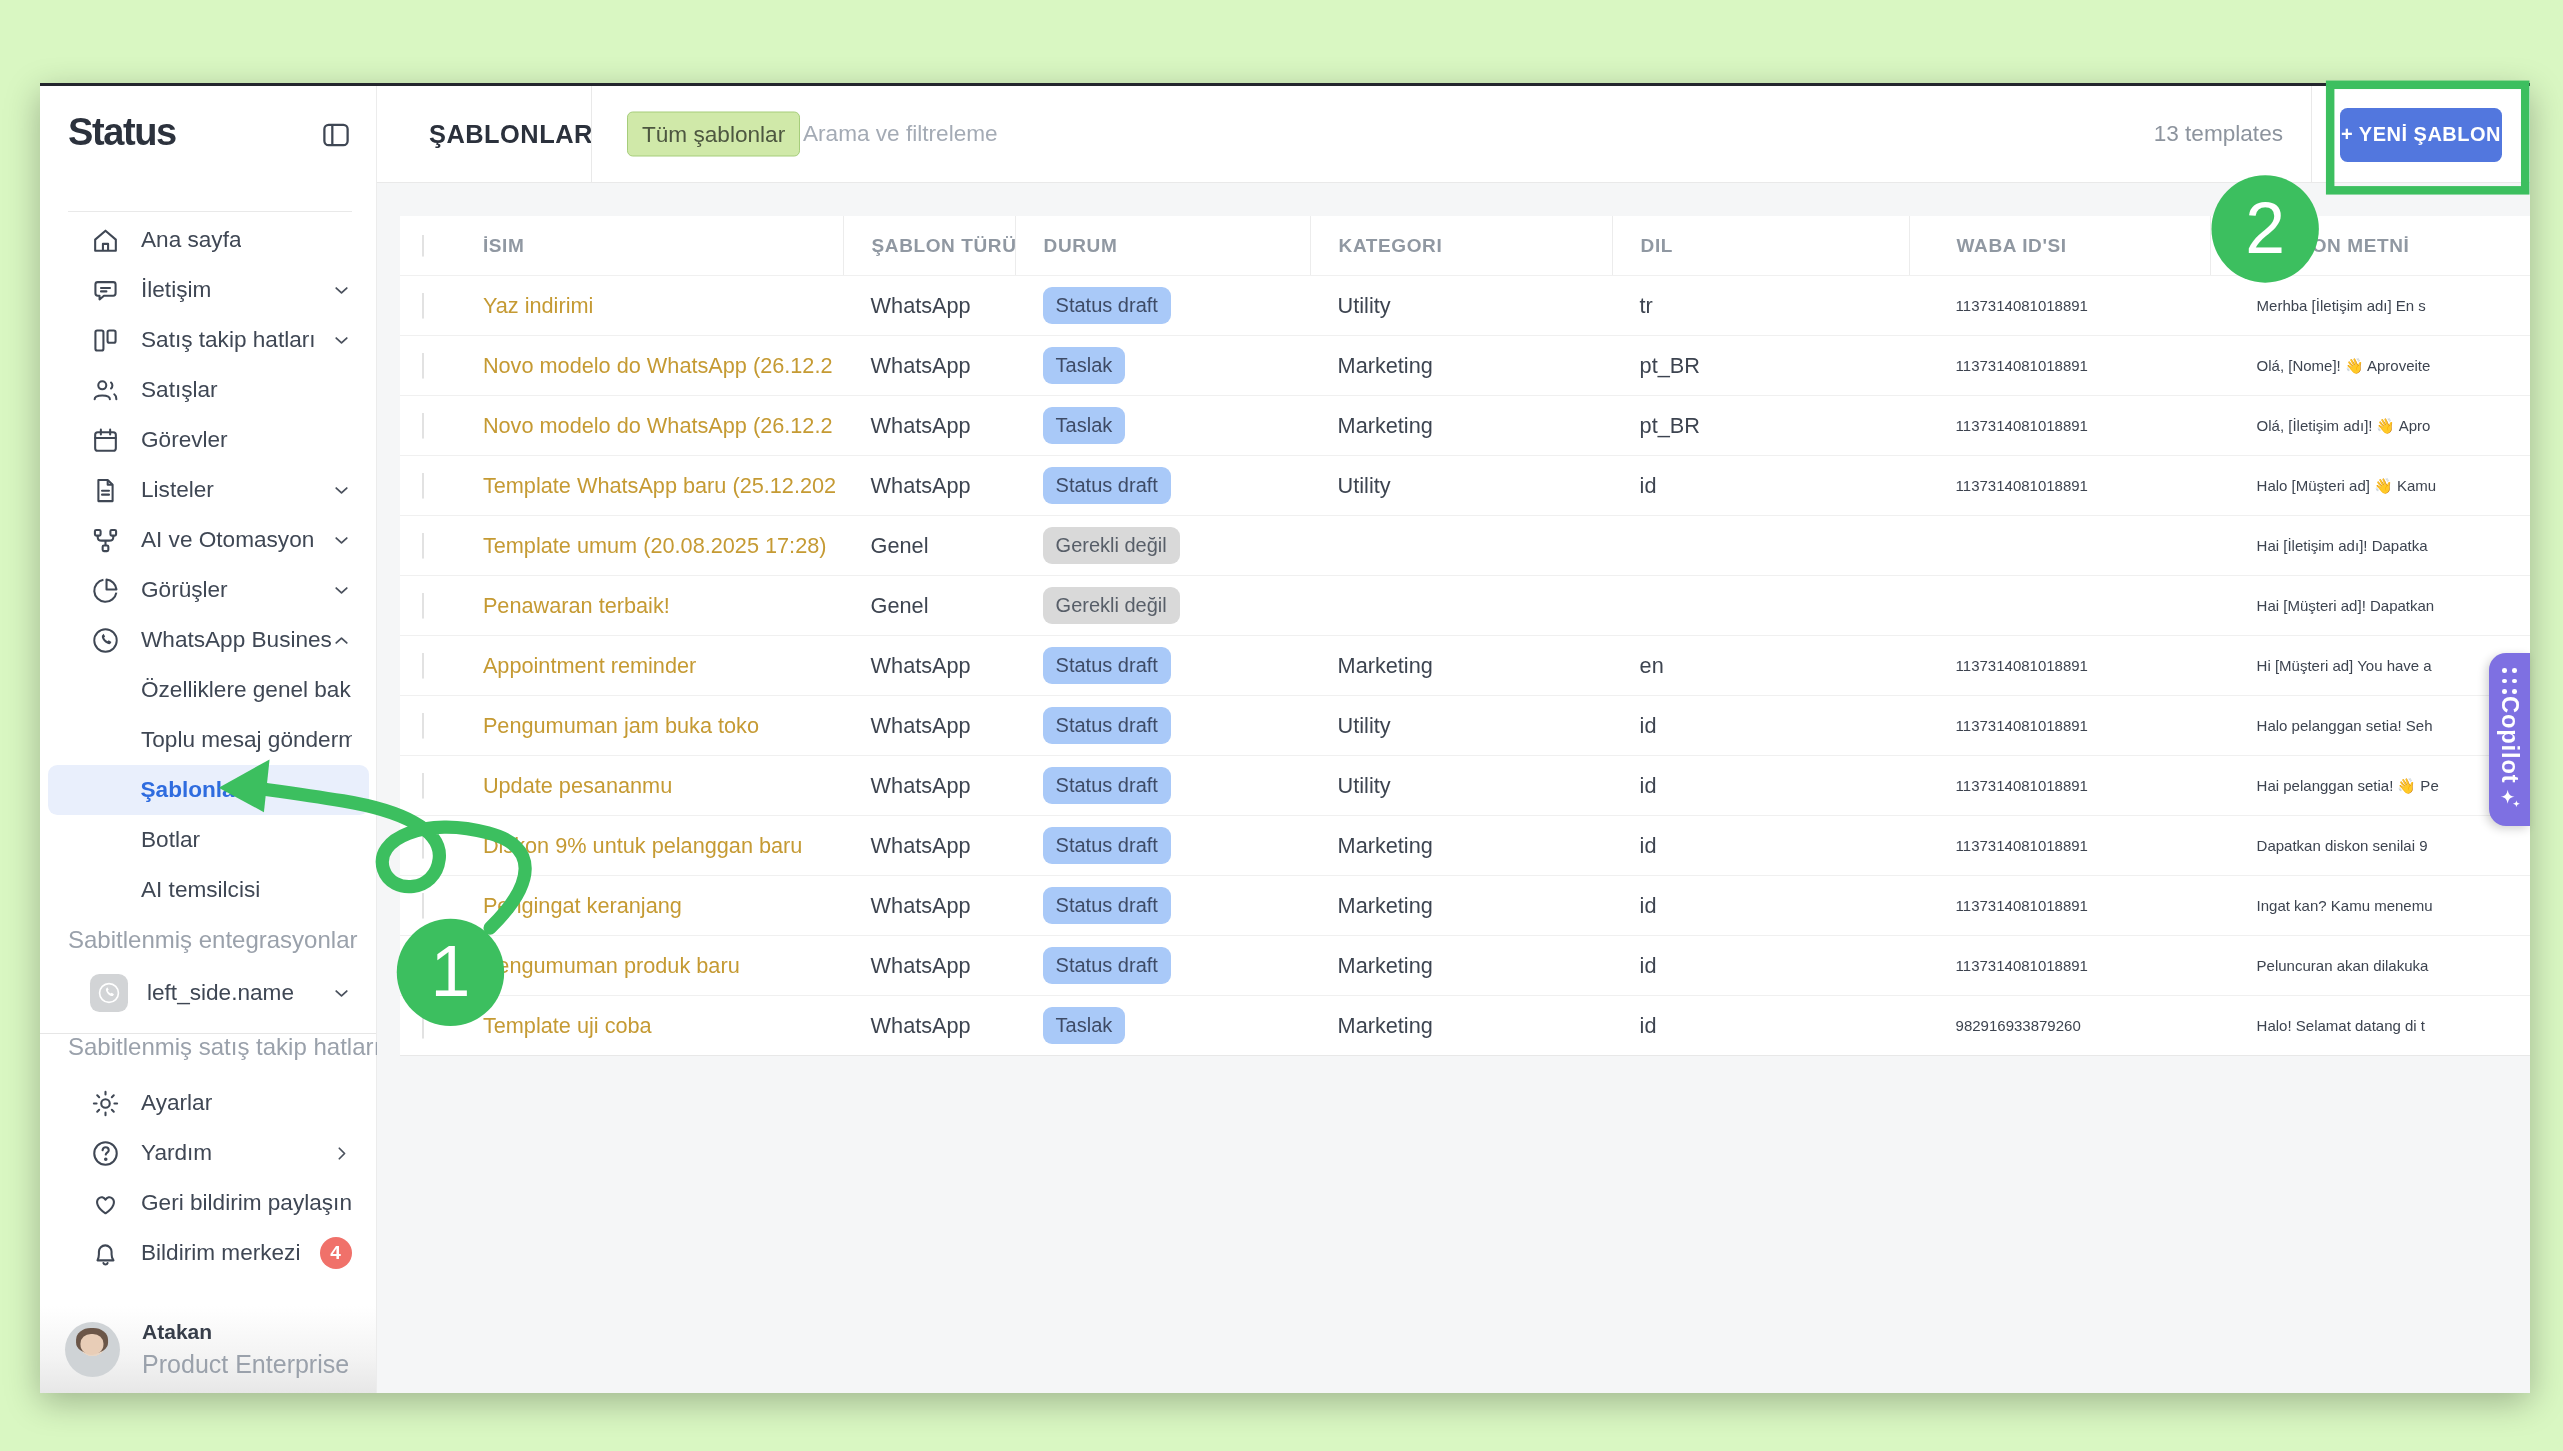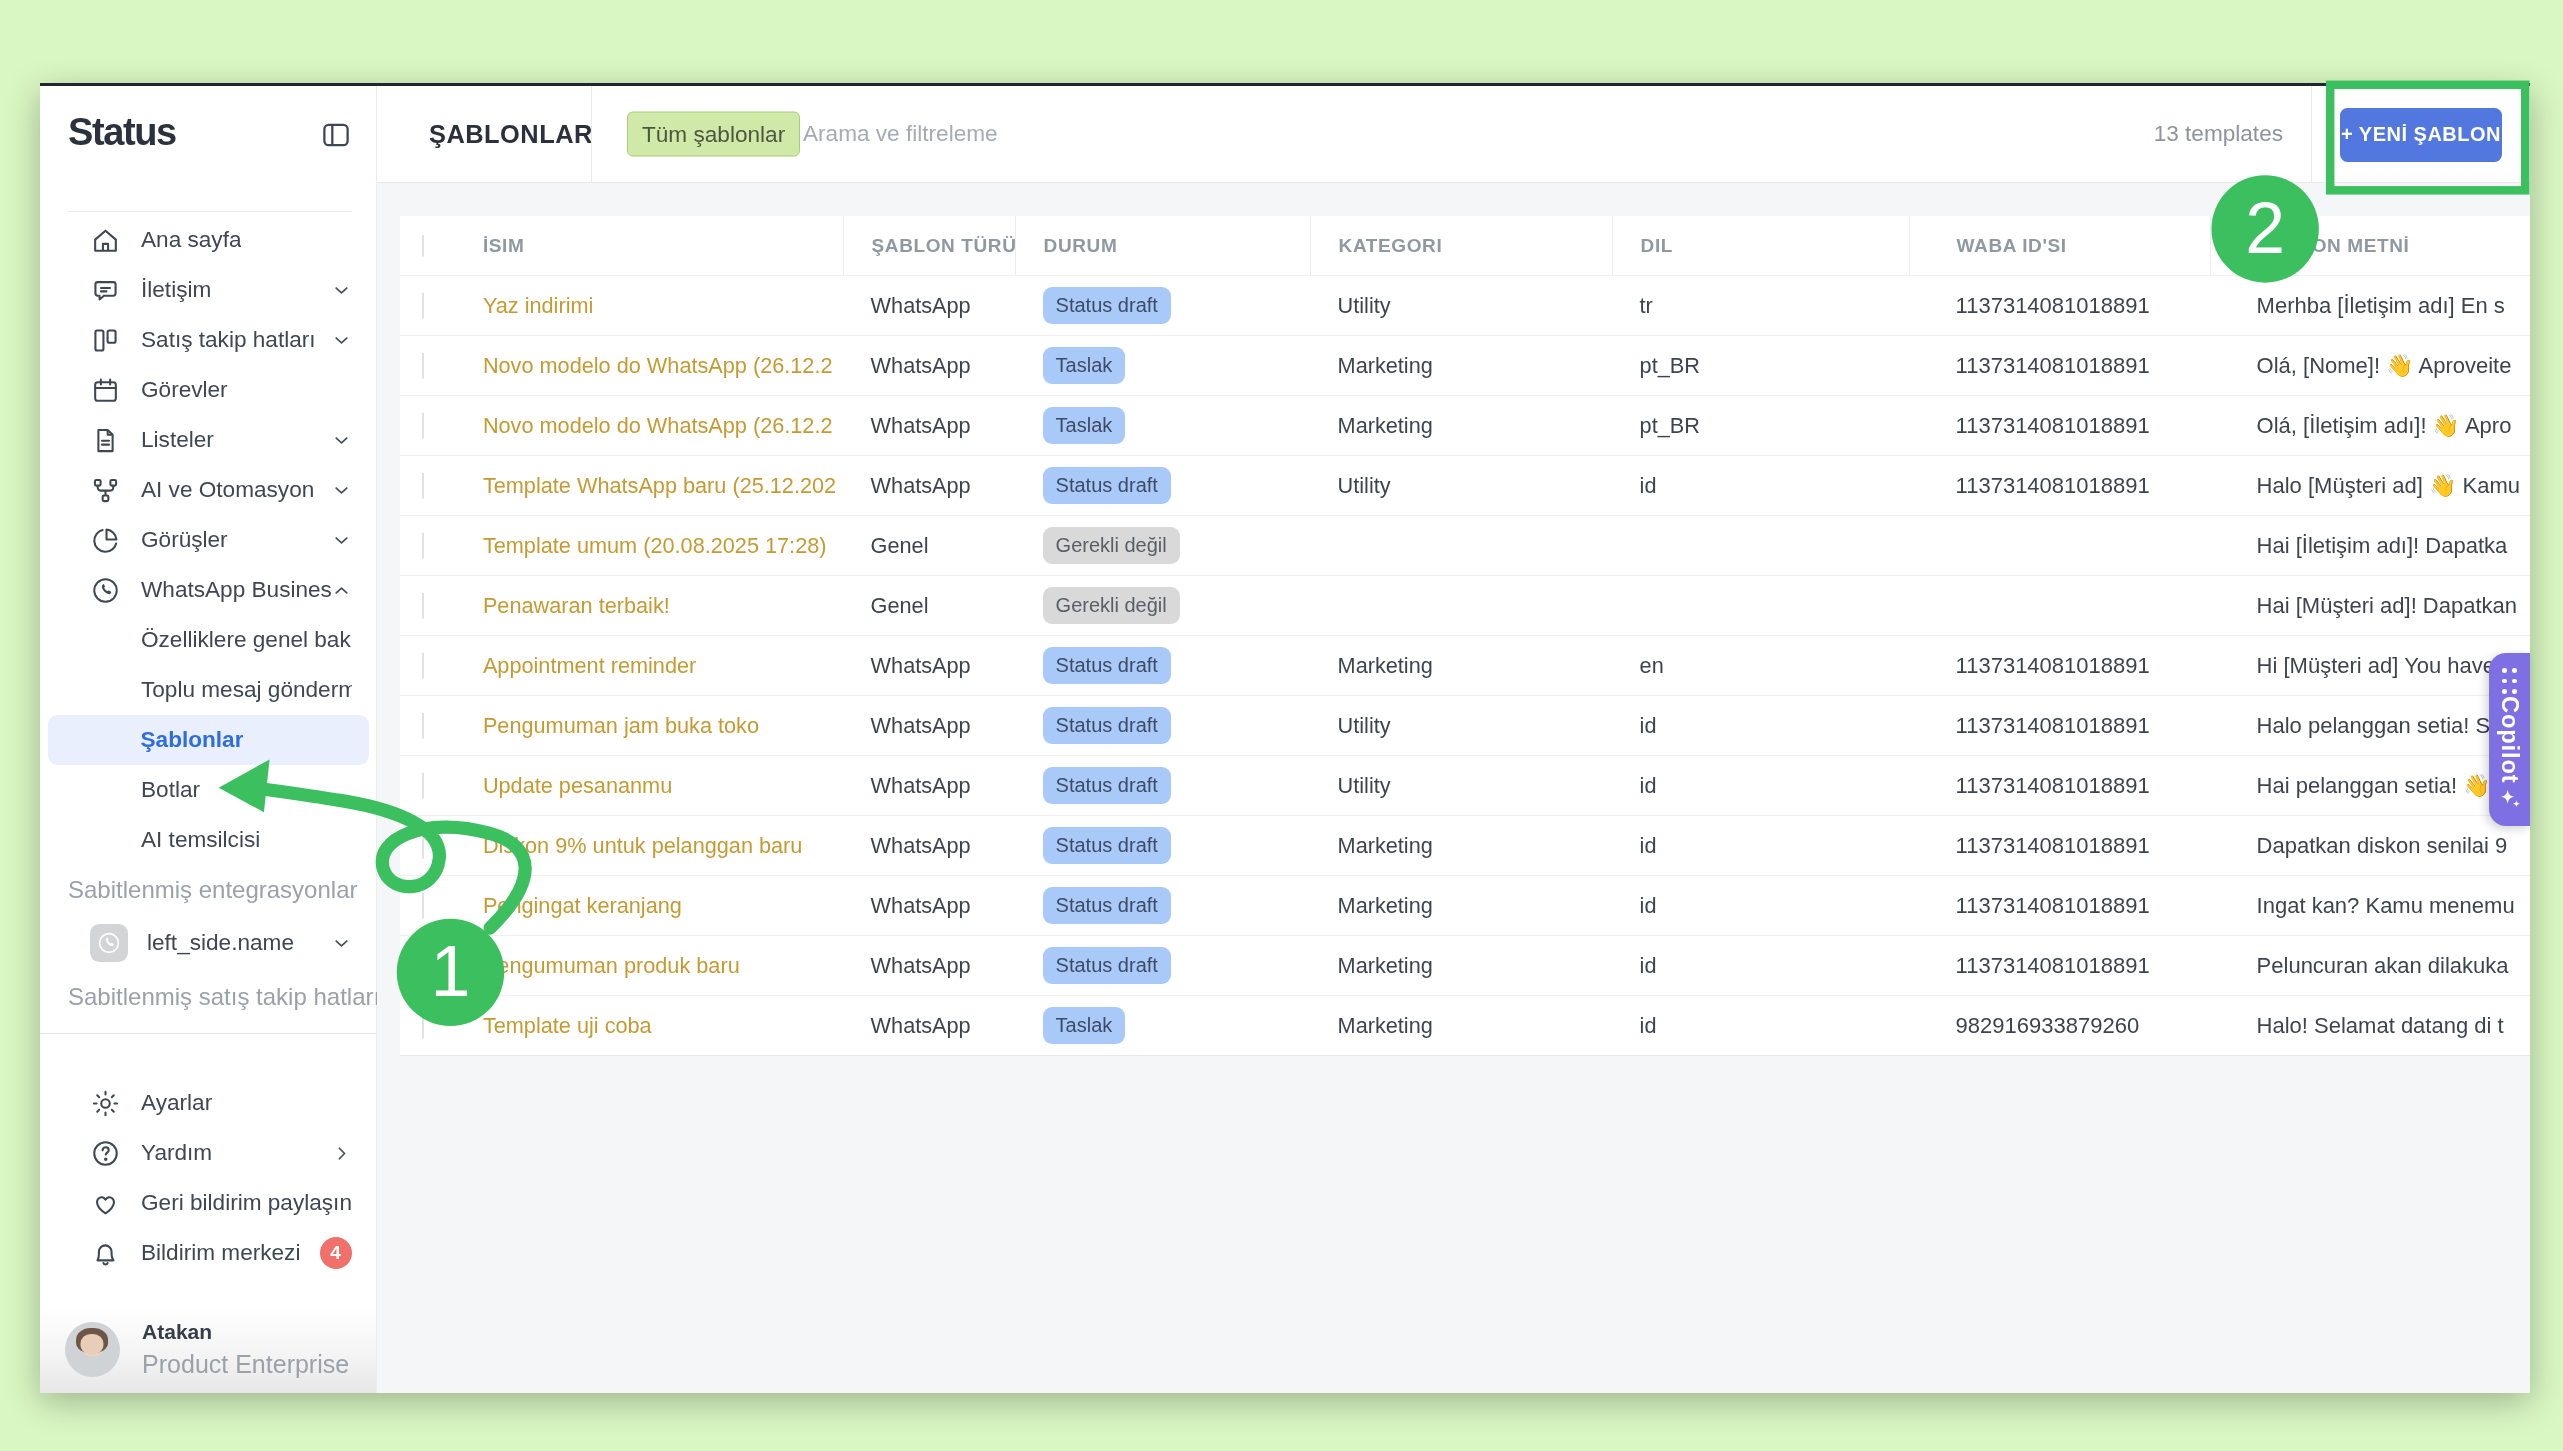--- a/index.html
+++ b/index.html
@@ -56,21 +56,21 @@
   .new-btn { position:absolute; left:1963px; top:21.7px; width:162px; height:54px; background:#5277de; border:none; border-radius:7.5px;
        color:#fff; font-family:inherit; font-size:20px; font-weight:700; letter-spacing:0.5px; cursor:pointer; }
 
   
   .table { position:absolute; left:22.6px; top:130px; width:2130px; background:#fff; }
   .trow { display:grid; grid-template-columns:72px 371px 172px 295px 302px 297px 301px 320px; height:60px; align-items:center; border-bottom:0.9px solid #f0f0f0; }
   .trow:last-child { border-bottom:0.9px solid #e8e8e8; }
   .cell { padding-left:28px; font-size:21.7px; color:#3d4450; white-space:nowrap; overflow:hidden; }
   .cell.c-check { padding-left:22.6px; }
   .cell.c-name { padding-left:11.3px; }
-  .cell.c-waba, .cell.c-text { padding-left:47px; font-size:22px; }
+  .cell.c-waba, .cell.c-text { padding-left:47px; font-size:15px; }
   .thead .cell { font-size:19px; font-weight:700; letter-spacing:0.6px; color:#9098a2; }
   .thead { height:60px; }
   .thead .cell.hdiv { border-left:0.9px solid #ececec; height:100%; display:flex; align-items:center; }
   .checkbox { width:30px; height:30px; border:1.9px solid #e2e2e2; border-radius:7.5px; background:#fff; cursor:pointer; }
   .c-name a { color:#c59a33; text-decoration:none; cursor:pointer; }
   .badge { display:inline-block; padding:6.6px 13px; border-radius:9px; font-size:20px; }
   .badge.blue { background:#a9c9f8; color:#3e4b66; }
   .badge.gray { background:#d9d9d9; color:#575e68; }
 
   
@@ -123,20 +123,28 @@
           </div>
           <div class="nav-item">
             <span class="nicon"><svg viewBox="0 0 24 24" fill="none" stroke="currentColor" stroke-width="1.6">
                 <rect x="4.2" y="4.2" width="6.2" height="15.6" rx="1.4"></rect>
                 <rect x="13.6" y="4.2" width="6.2" height="9.6" rx="1.4"></rect>
               </svg></span>
             <span class="nlabel">Satış takip hatları</span>
             <span class="chev"><svg viewBox="0 0 24 24" fill="none" stroke="currentColor" stroke-width="2" stroke-linecap="round" stroke-linejoin="round">
                 <path d="M6 9.2l6 5.6 6-5.6"></path>
               </svg></span>
+          </div>
+          <div class="nav-item">
+            <span class="nicon"><svg viewBox="0 0 24 24" fill="none" stroke="currentColor" stroke-width="1.6" stroke-linecap="round">
+                <circle cx="9.5" cy="8" r="3.1"></circle>
+                <path d="M3.6 18.8c0-4 11.8-4 11.8 0"></path>
+                <path d="M16.3 5.8a3.1 3.1 0 0 1 0 4.6M18.8 14.9c1.3.9 1.6 2.2 1.6 3.9"></path>
+              </svg></span>
+            <span class="nlabel">Satışlar</span>
           </div>
           <div class="nav-item">
             <span class="nicon"><svg viewBox="0 0 24 24" fill="none" stroke="currentColor" stroke-width="1.6" stroke-linecap="round">
                 <rect x="4" y="5.6" width="16" height="14.4" rx="2"></rect>
                 <path d="M4 10h16M8.4 3.6v3.8M15.6 3.6v3.8"></path>
               </svg></span>
             <span class="nlabel">Görevler</span>
           </div>
           <div class="nav-item">
             <span class="nicon"><svg viewBox="0 0 24 24" fill="none" stroke="currentColor" stroke-width="1.6" stroke-linejoin="round">

